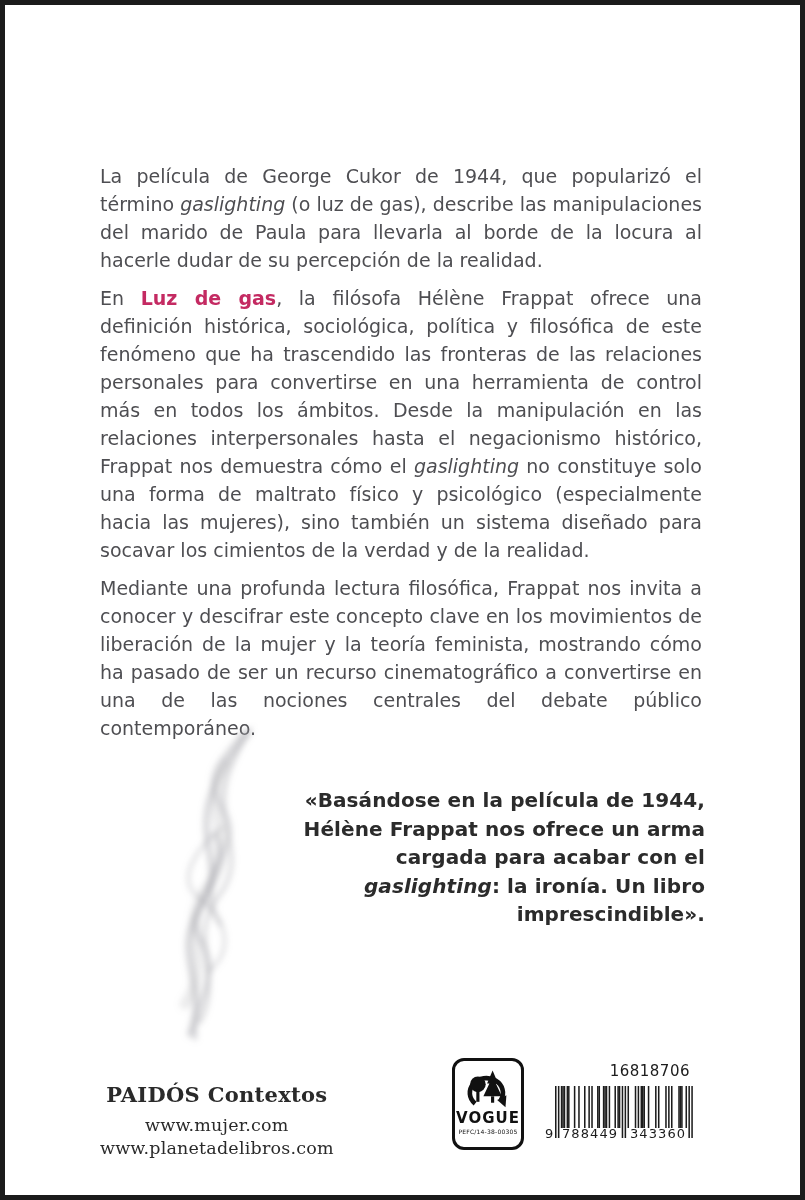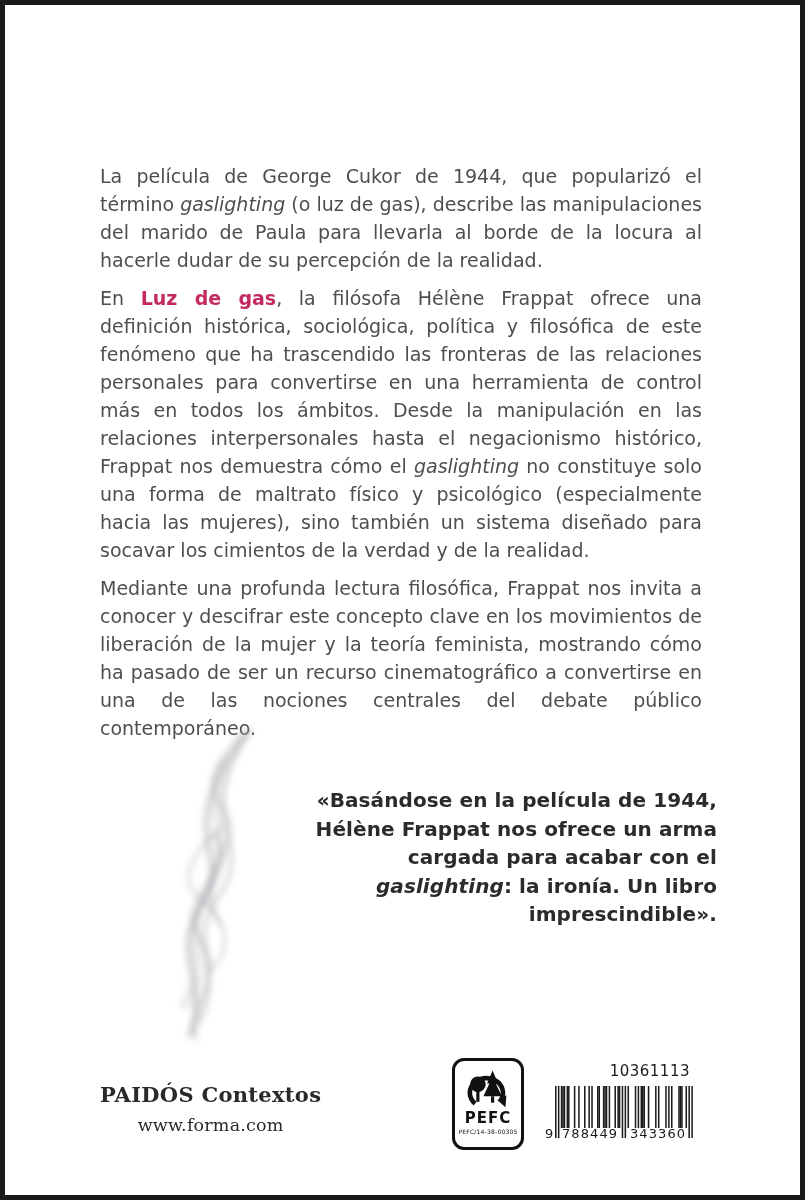--- a/index.html
+++ b/index.html
@@ -27,21 +27,21 @@
   .synopsis p{margin:0 0 10px 0;}
   .seg-italic{font-style:italic;}
   .seg-title{font-weight:700;color:var(--accent,#c42a62);}
   
   .smoke{
     position:absolute;left:128px;top:722px;margin:0;
     width:180px;height:325px;
   }
   
   .review{
-    position:absolute;right:88px;top:786px;width:440px;
+    position:absolute;right:100px;top:786px;width:440px;
     text-align:right;
   }
   .review .quote{
     margin:0;
     font-size:20px;line-height:28.5px;font-weight:700;
     color:var(--quote_text,#2b2b2b);letter-spacing:.1px;
   }
   .review .source{
     margin-top:4px;padding-right:14px;
     font-size:24px;font-weight:800;letter-spacing:1.5px;
@@ -102,40 +102,41 @@
       </g>
     </svg>
   </figure>
 
   <section class="review">
     <p class="quote"><span>«Basándose en la película de 1944, Hélène Frappat nos ofrece un arma cargada para acabar con el </span><span class="seg-italic">gaslighting</span><span>: la ironía. Un libro imprescindible».</span></p>
   </section>
 
   <div class="imprint-block">
     <div class="imprint">PAIDÓS Contextos</div>
-    <div class="url">www.forma.com</div>
+    <div class="url">www.mujer.com</div>
+    <div class="url">www.planetadelibros.com</div>
   </div>
 
   <div class="pefc">
     <svg width="56" height="46" viewBox="0 0 60 50">
       <g fill="none" stroke="#111" stroke-width="5">
         <path d="M16,42 A18 16 0 1 1 44,38"></path>
       </g>
       <polygon points="50,33 40,38 49,46" fill="#111"></polygon>
       <circle cx="19" cy="21" r="8.5" fill="#111"></circle>
       <rect x="17.3" y="27" width="3.4" height="13" fill="#111"></rect>
       <polygon points="35,6 41,20 38.5,20 45,34 25,34 31.5,20 29,20" fill="#111"></polygon>
       <rect x="33.3" y="34" width="3.4" height="7" fill="#111"></rect>
     </svg>
-    <div class="pefc-label">PEFC</div>
+    <div class="pefc-label">VOGUE</div>
     <div class="pefc-code">PEFC/14-38-00305</div>
   </div>
 
   <div class="barcode-block">
-    <div class="bc-top">10361113</div>
+    <div class="bc-top">16818706</div>
     <svg id="bc-svg" width="139" height="52">
         <rect x="0.00" y="0" width="1.53" height="52"></rect>
         <rect x="2.90" y="0" width="1.53" height="52"></rect>
         <rect x="5.80" y="0" width="1.53" height="42"></rect>
         <rect x="7.25" y="0" width="1.53" height="42"></rect>
         <rect x="8.70" y="0" width="1.53" height="42"></rect>
         <rect x="11.60" y="0" width="1.53" height="42"></rect>
         <rect x="13.05" y="0" width="1.53" height="42"></rect>
         <rect x="18.85" y="0" width="1.53" height="42"></rect>
         <rect x="23.20" y="0" width="1.53" height="42"></rect>

